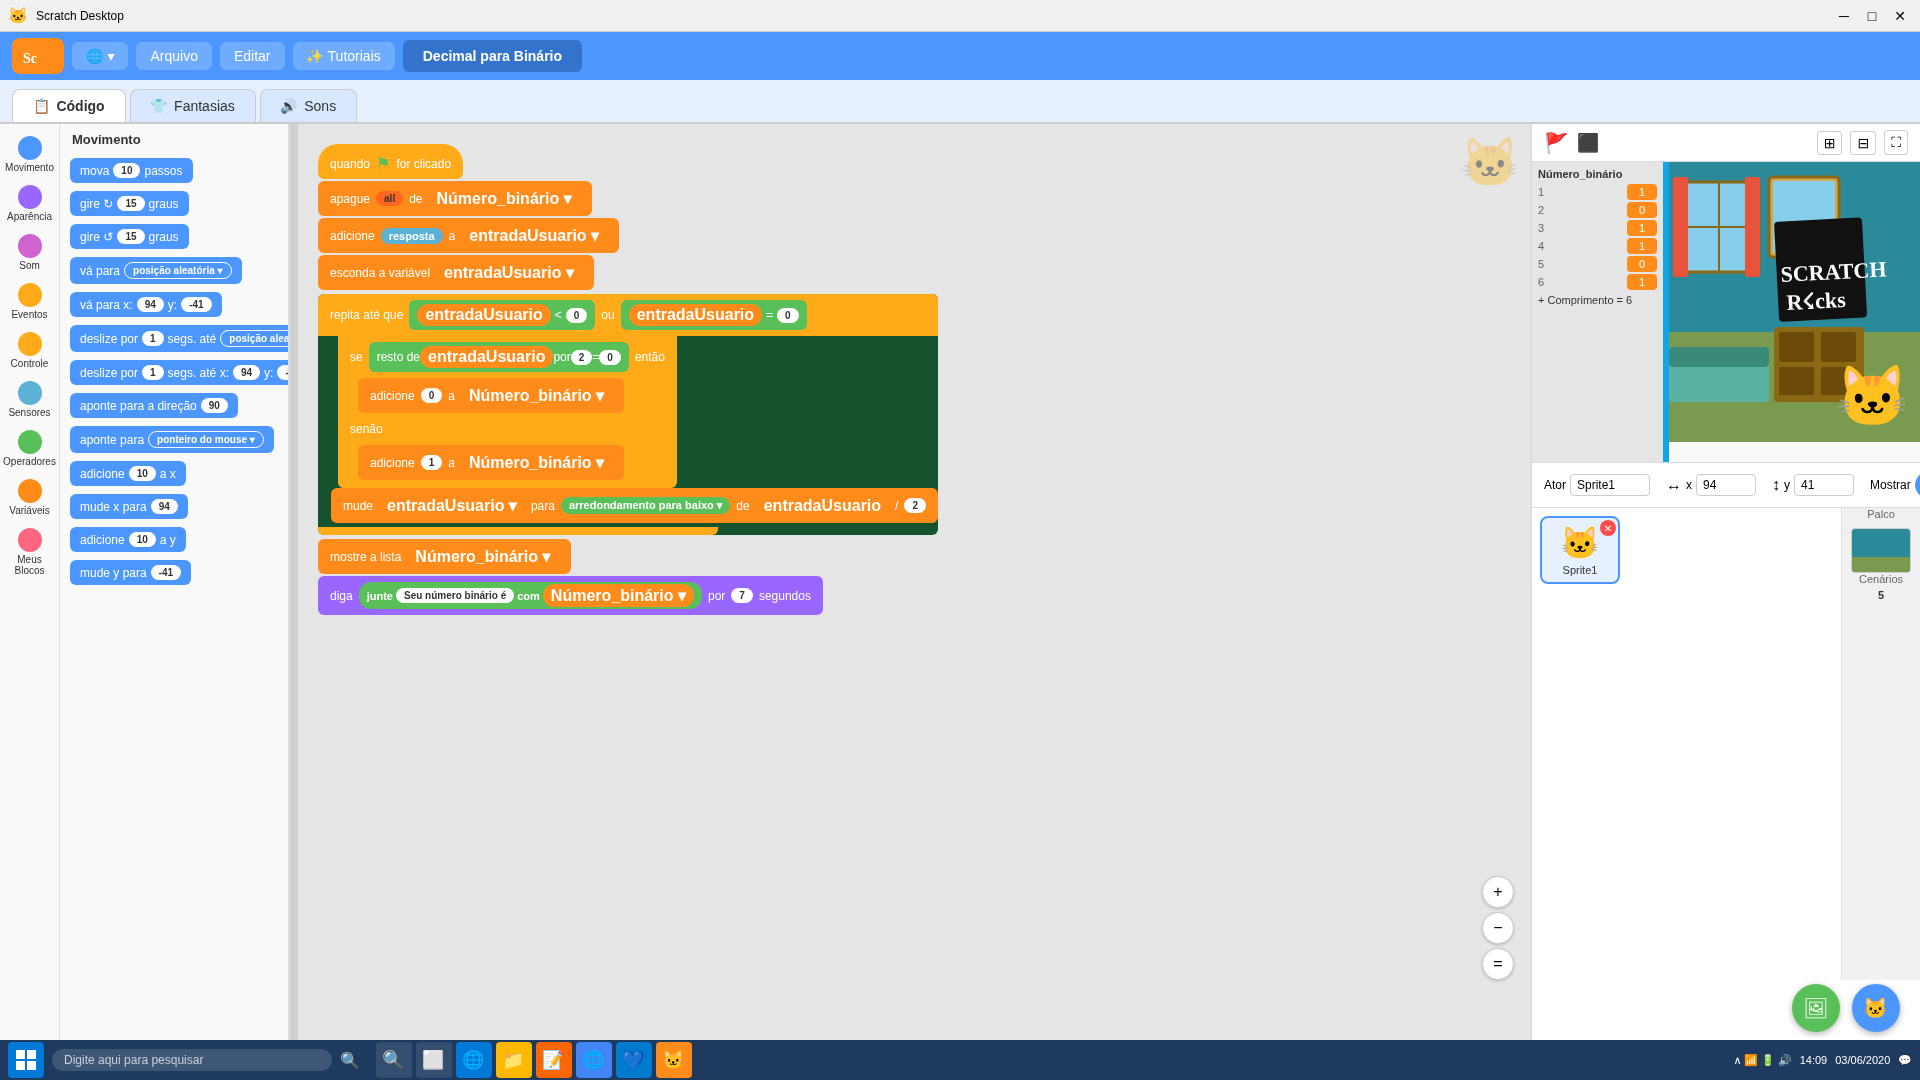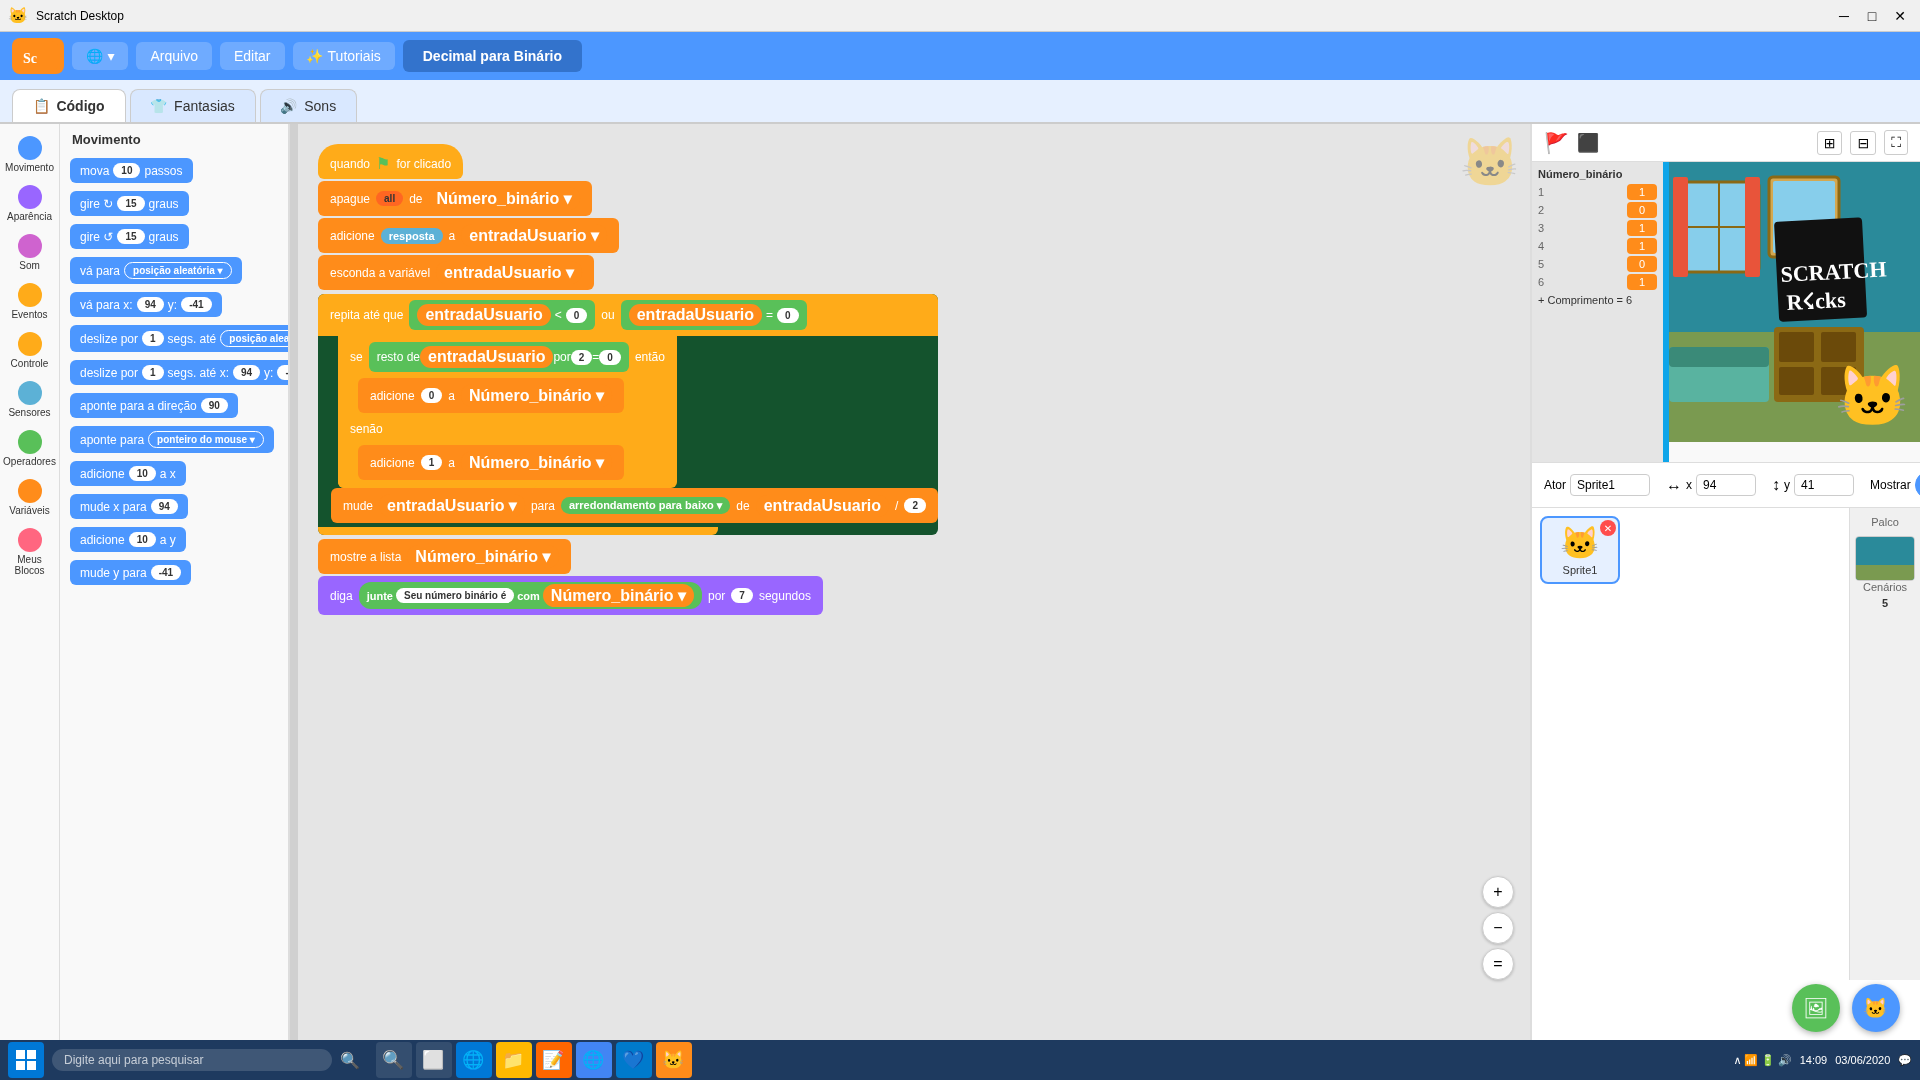--- a/index.html
+++ b/index.html
@@ -233,24 +233,24 @@
       align-items: center;
       cursor: pointer;
       position: relative;
     }
     .sprite-thumb-icon { font-size: 32px; }
     .sprite-thumb-label { font-size: 11px; color: #333; margin-top: 2px; }
     .sprite-delete { position: absolute; top: 2px; right: 2px; background: #ff4d4d; color: white; border-radius: 50%; width: 16px; height: 16px; font-size: 10px; display: flex; align-items: center; justify-content: center; cursor: pointer; }
 
     
     .backdrops-section {
-      width: 71px;
+      width: 79px;
       background: #f0f0f0;
       border-left: 1px solid #ddd;
-      padding: 8px;
+      padding: 0;
       display: flex;
       flex-direction: column;
       align-items: center;
     }
     .backdrops-label { font-size: 11px; color: #666; margin-bottom: 4px; text-align: center; }
     .backdrop-count { font-size: 11px; color: #333; font-weight: bold; }
     .backdrop-thumb { width: 60px; height: 45px; border-radius: 4px; border: 1px solid #ccc; overflow: hidden; margin-top: 4px; }
 
     
     .add-sprite-btn {

